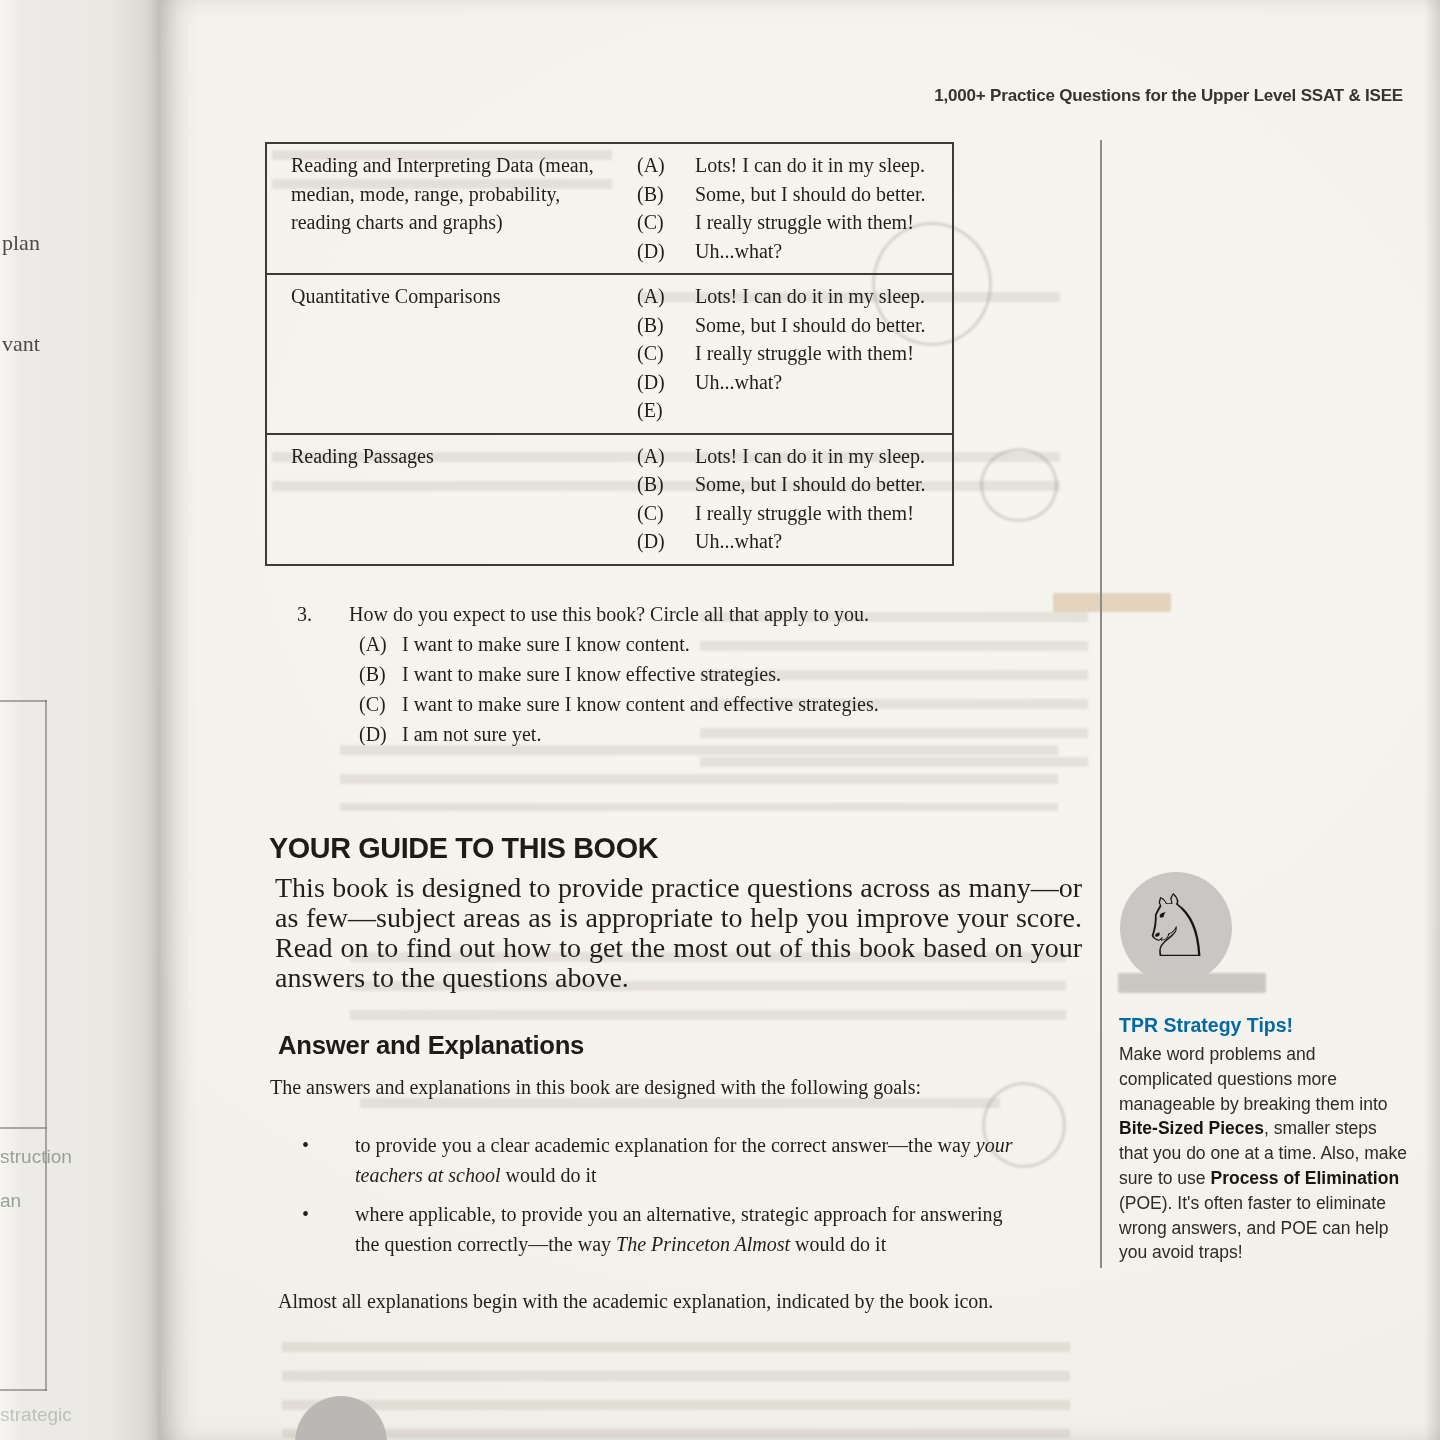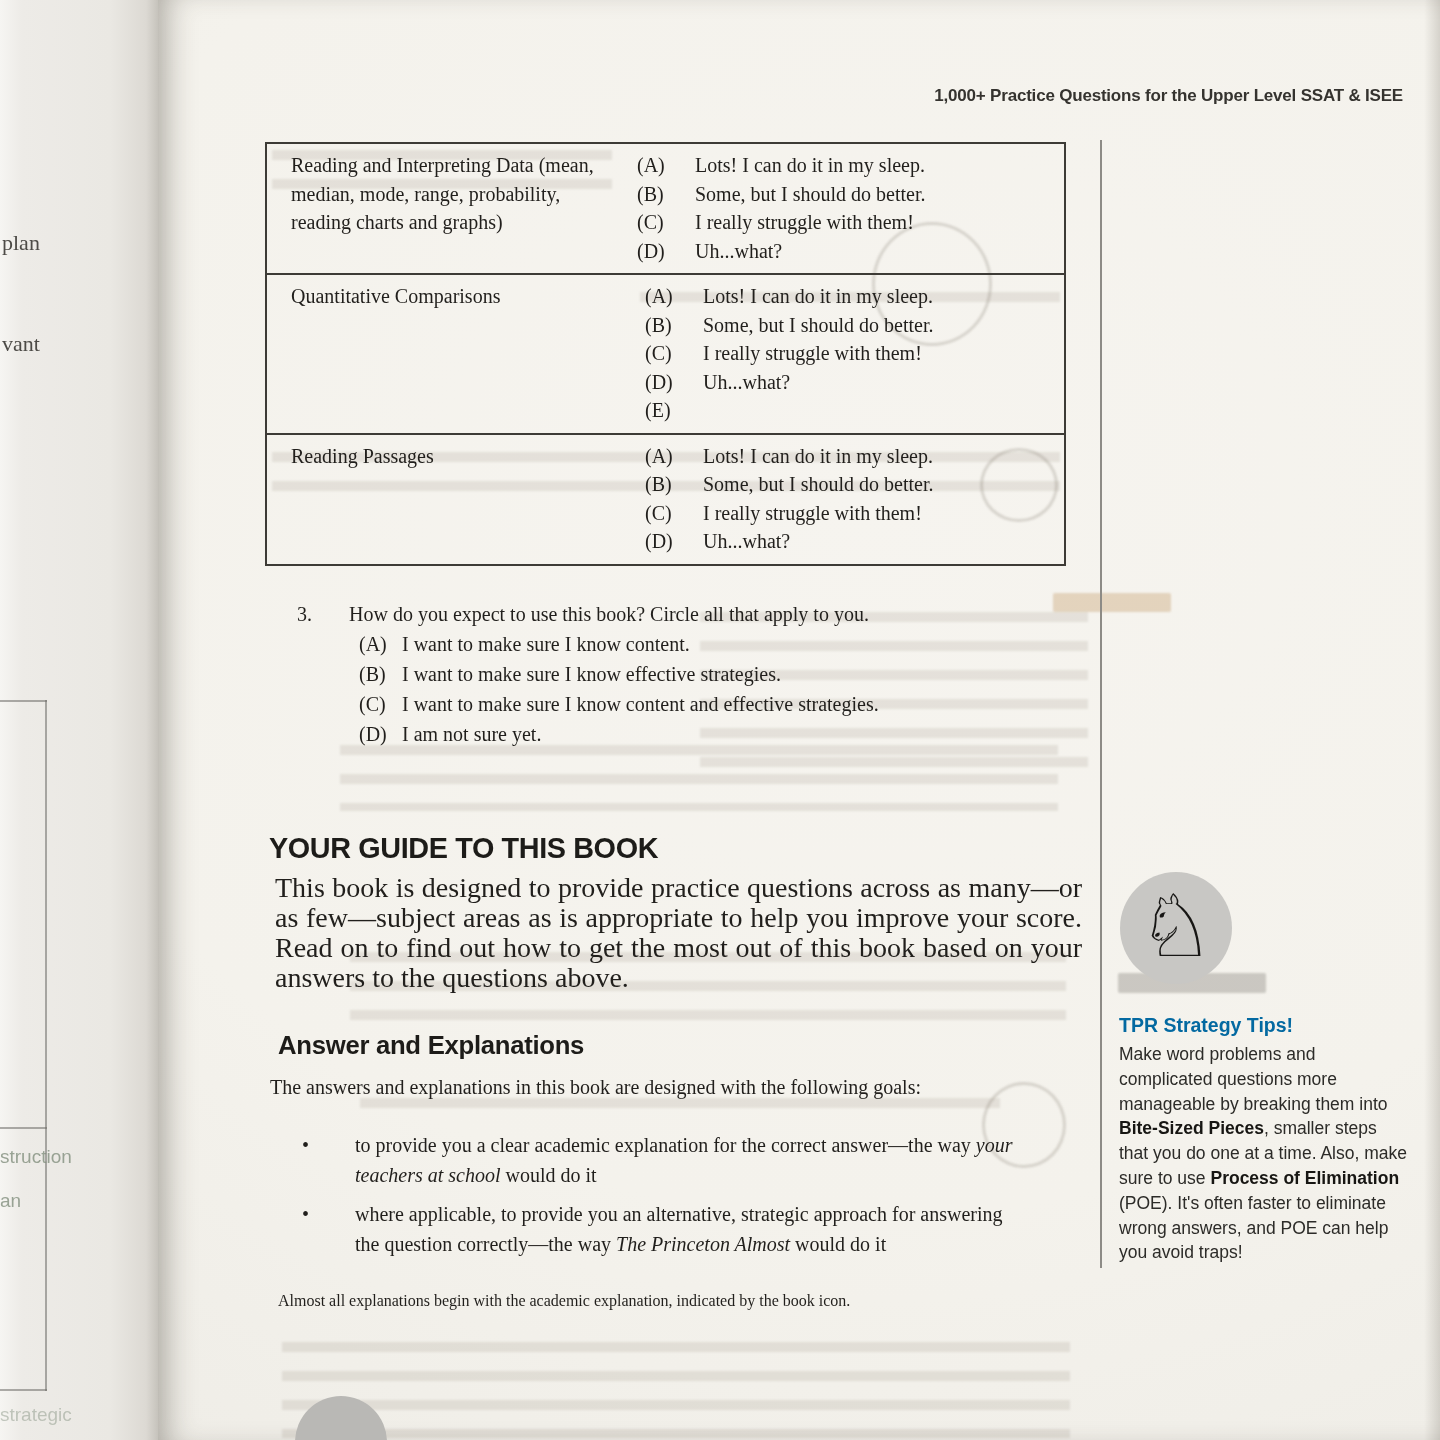--- a/index.html
+++ b/index.html
@@ -28,24 +28,24 @@
   .frag-green { position:absolute; font-family:"Liberation Sans",sans-serif; font-size:19px; color:#83907f; opacity:.8; }
   .fg-1 { left:0; top:1146px;text-align:center; }
   .fg-2 { left:0; top:1190px; }
   .fg-3 { left:0; top:1404px; opacity:.45; }
 
   
   .running-head { position:absolute; top:86px; right:37px; font-family:"Liberation Sans",sans-serif;
     font-weight:bold; font-size:17px; letter-spacing:-.2px; color:#35332f; }
 
   
-  .survey-table { position:absolute; left:265px; top:142px; width:801px; border:2px solid #3d3b36;
+  .survey-table { position:absolute; left:265px; top:142px; width:689px; border:2px solid #3d3b36;
     font-size:20px; line-height:28.5px; }
   .srow { display:flex; padding:7px 0 8px; }
-  .srow + .srow { border-top:2px solid #3d3b36;gap:8px; }
+  .srow + .srow { border-top:2px solid #3d3b36; }
   .topic { width:354px; padding-left:24px; padding-right:12px; }
   .opts { flex:1; padding-left:16px; }
   .opt-line { display:flex; }
   .opt-letter { width:58px; flex:none; }
   .opt-text { flex:1; }
 
   
   .q3 { position:absolute; left:297px; top:599px; width:740px; font-size:20px; line-height:30px; }
   .q3-head { display:flex; }
   .q3-num { width:52px; flex:none; }
@@ -60,21 +60,21 @@
   .p-guide { position:absolute; left:275px; top:873px; width:807px; font-size:28px;
     line-height:30px; text-align:justify; }
   .h-answers { position:absolute; left:278px; top:1030px; font-family:"Liberation Sans",sans-serif;
     font-weight:bold; font-size:26.5px; letter-spacing:-.3px; color:#1d1c19;
     transform:scaleX(.97); transform-origin:left; }
   .p-intro { position:absolute; left:270px; top:1072px; width:800px; font-size:20px; line-height:30px; }
   .bullets { position:absolute; left:302px; top:1130px; width:718px; font-size:20px; line-height:30px; }
   .bullet { display:flex; margin-bottom:9px; }
   .b-dot { width:53px; flex:none; }
   .b-text { flex:1; }
-  .p-closing { position:absolute; left:278px; top:1286px; width:802px; font-size:16px; line-height:30px; }
+  .p-closing { position:absolute; left:278px; top:1286px; width:802px; font-size:20px; line-height:30px; }
 
   
   .vrule { position:absolute; left:1100px; top:140px; width:2px; height:1128px; background:#8d8b86; }
   .knight-circle { position:absolute; left:1120px; top:872px; width:112px; height:112px; border-radius:50%;
     background:#c8c7c4; display:flex; align-items:center; justify-content:center; }
   .knight-glyph { font-family:"DejaVu Sans",sans-serif; font-size:86px; line-height:1; color:#171614; margin-top:-4px; }
   .sb-head { position:absolute; left:1119px; top:1014px; font-family:"Liberation Sans",sans-serif;
     font-weight:bold; font-size:19.5px; color:#0369a1; }
   .sb-body { position:absolute; left:1119px; top:1042px; width:289px; font-family:"Liberation Sans",sans-serif;
     font-size:17.5px; line-height:24.8px; color:#2c2b28; }

